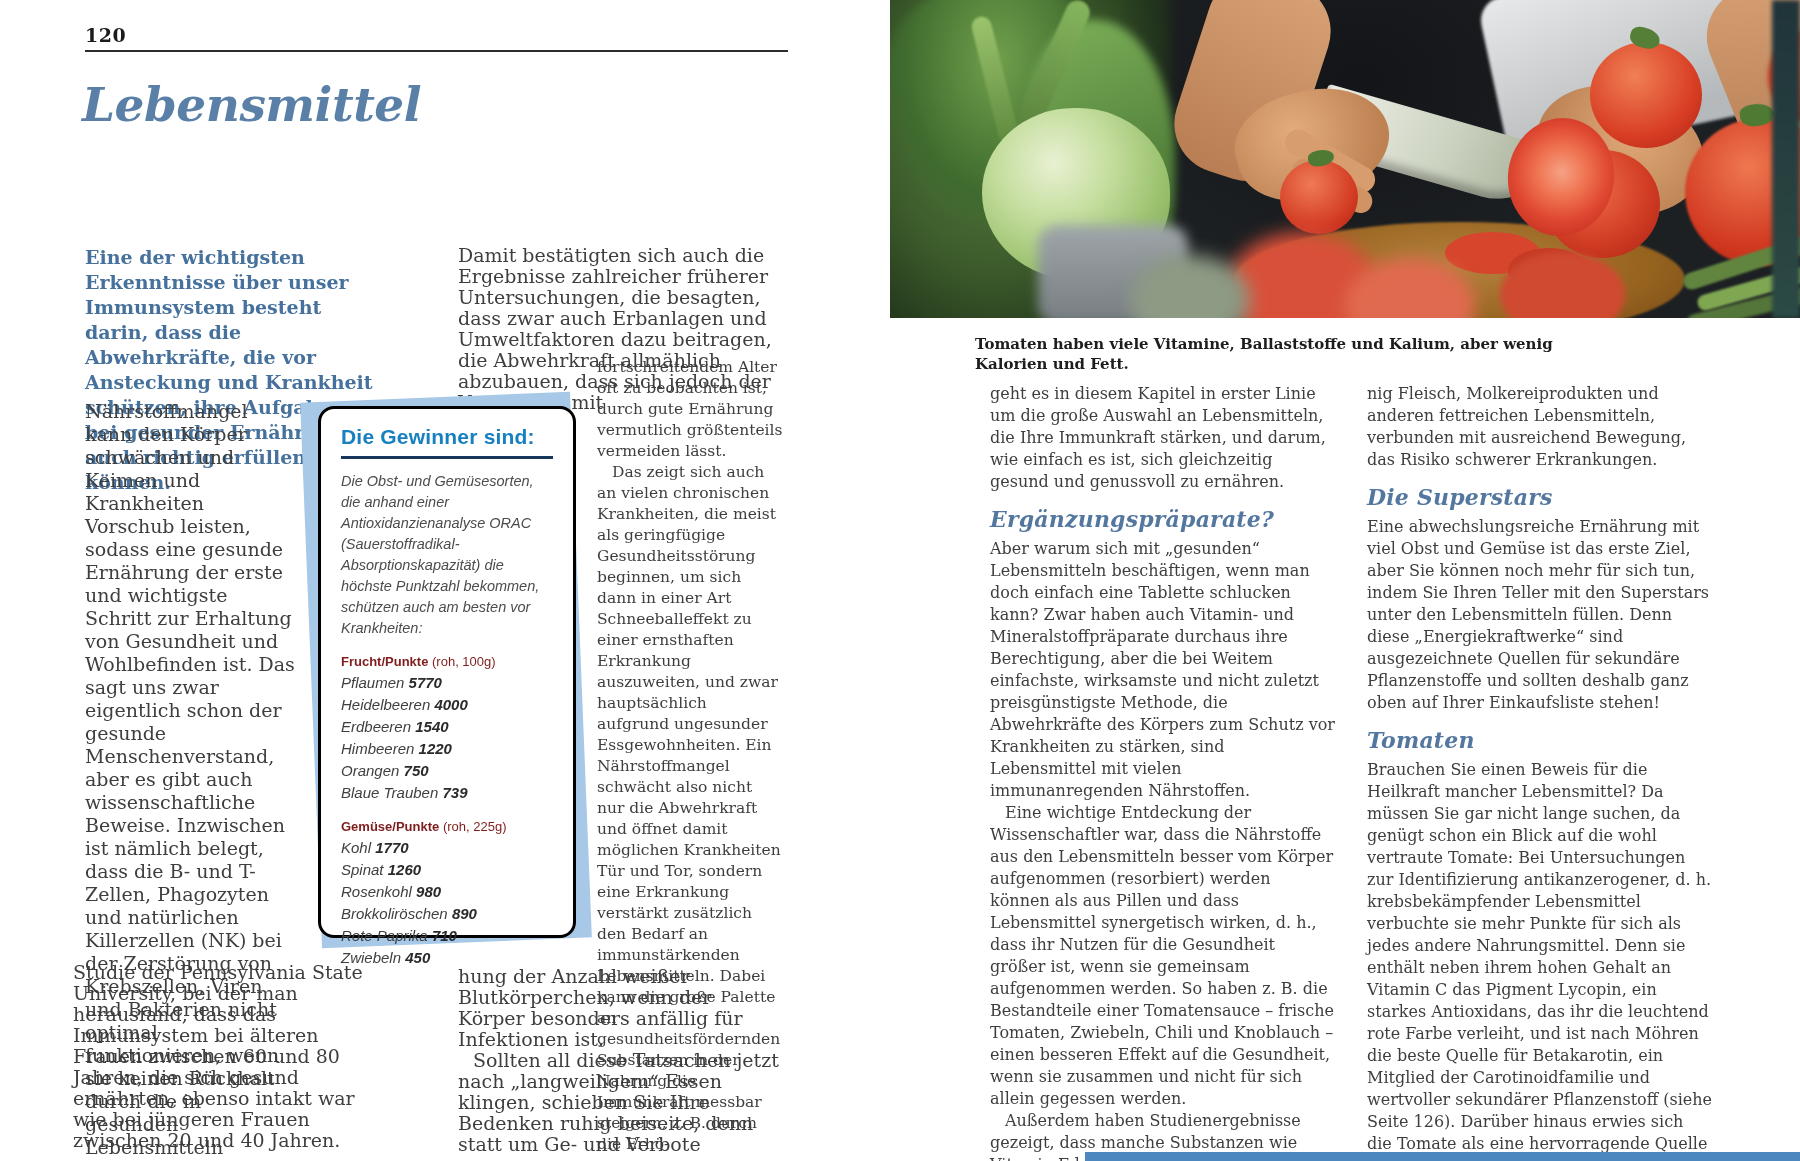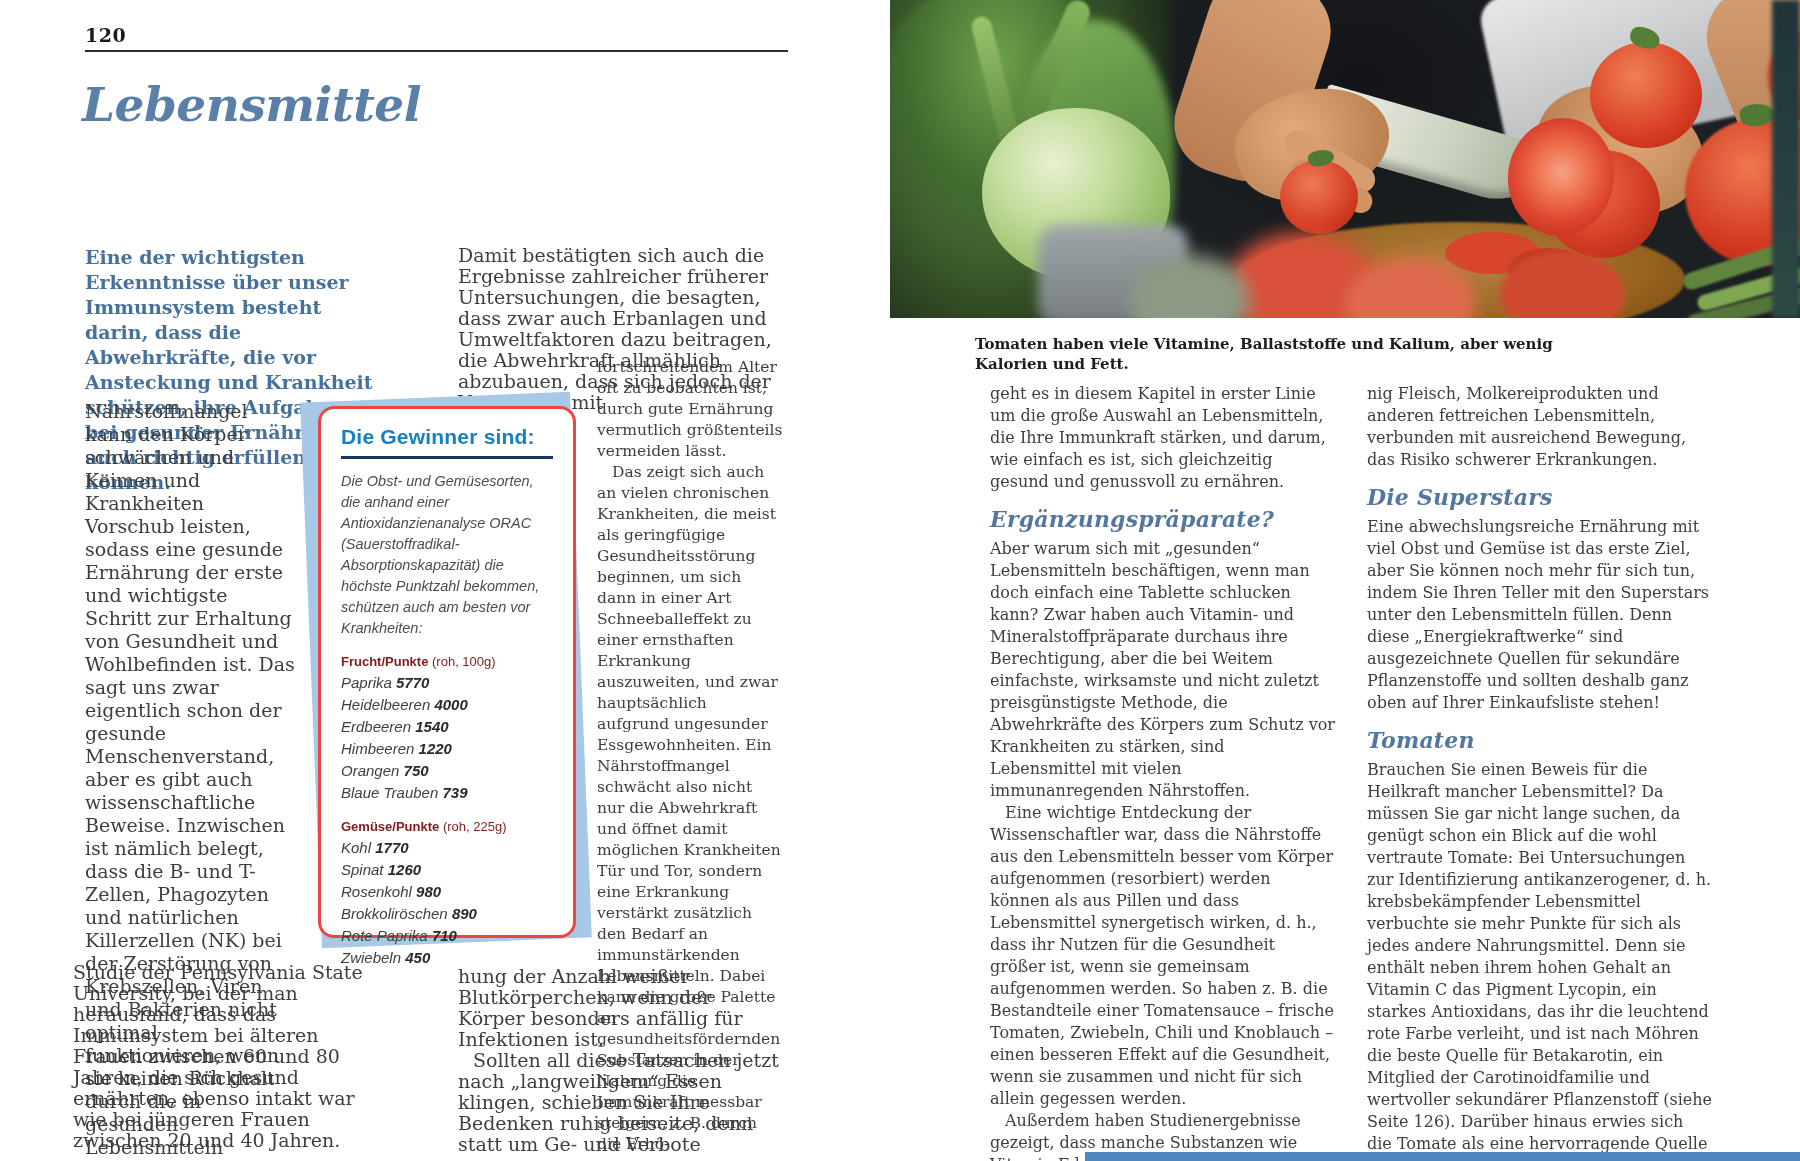--- a/index.html
+++ b/index.html
@@ -19,21 +19,21 @@
   .left-narrow{left:85px;top:400px;width:214px;line-height:23px;}
   .left-wide{left:73px;top:962px;width:320px;}
   .mid-top{left:458px;top:245px;width:322px;}
   .mid-narrow{left:597px;top:357px;width:186px;font-size:15.5px;}
   .mid-bottom{left:458px;top:966px;width:324px;}
 
   
   .blue-sheet{left:311px;top:397px;width:270px;height:546px;background:#a7c8e6;
               transform:rotate(-2.3deg);}
   .winner-box{left:318px;top:406px;width:258px;height:532px;background:#ffffff;
-              border:3px solid #ef4444;border-radius:16px;box-sizing:border-box;
+              border:3px solid #000000;border-radius:16px;box-sizing:border-box;
               padding:16px 20px;font-family:"Liberation Sans", sans-serif;}
   .box-title{color:#1780c0;font-size:21px;font-weight:bold;letter-spacing:.2px;}
   .box-rule{border-bottom:3px solid #16365c;margin:7px 0 12px;}
   .box-desc{font-style:italic;color:#4c4c4c;font-size:14.5px;line-height:21px;}
   .box-head{margin-top:13px;font-size:13px;color:#7f1d1d;line-height:20px;}
   .box-head .bh{font-weight:bold;}
   .box-item{font-style:italic;font-size:15px;line-height:22px;color:#3f3f3f;}
   .box-item b{color:#2a2a2a;}
 
   
@@ -150,21 +150,21 @@
   </div>
 
   <div class="abs blue-sheet"></div>
   <div class="abs winner-box">
     <div class="box-title">Die Gewinner sind:</div>
     <div class="box-rule"></div>
     <div class="box-desc">Die Obst- und Gemüsesorten, die anhand einer Antioxidanzienanalyse ORAC (Sauerstoffradikal-Absorptionskapazität) die höchste Punktzahl bekommen, schützen auch am besten vor Krankheiten:</div>
 
     <div class="box-head"><span class="bh">Frucht/Punkte</span><span> (roh, 100g)</span></div>
     <div>
-        <div class="box-item"><span>Paprika </span><b>5770</b></div>
+        <div class="box-item"><span>Pflaumen </span><b>5770</b></div>
         <div class="box-item"><span>Heidelbeeren </span><b>4000</b></div>
         <div class="box-item"><span>Erdbeeren </span><b>1540</b></div>
         <div class="box-item"><span>Himbeeren </span><b>1220</b></div>
         <div class="box-item"><span>Orangen </span><b>750</b></div>
         <div class="box-item"><span>Blaue Trauben </span><b>739</b></div>
       </div>
 
     <div class="box-head"><span class="bh">Gemüse/Punkte</span><span> (roh, 225g)</span></div>
     <div>
         <div class="box-item"><span>Kohl </span><b>1770</b></div>

